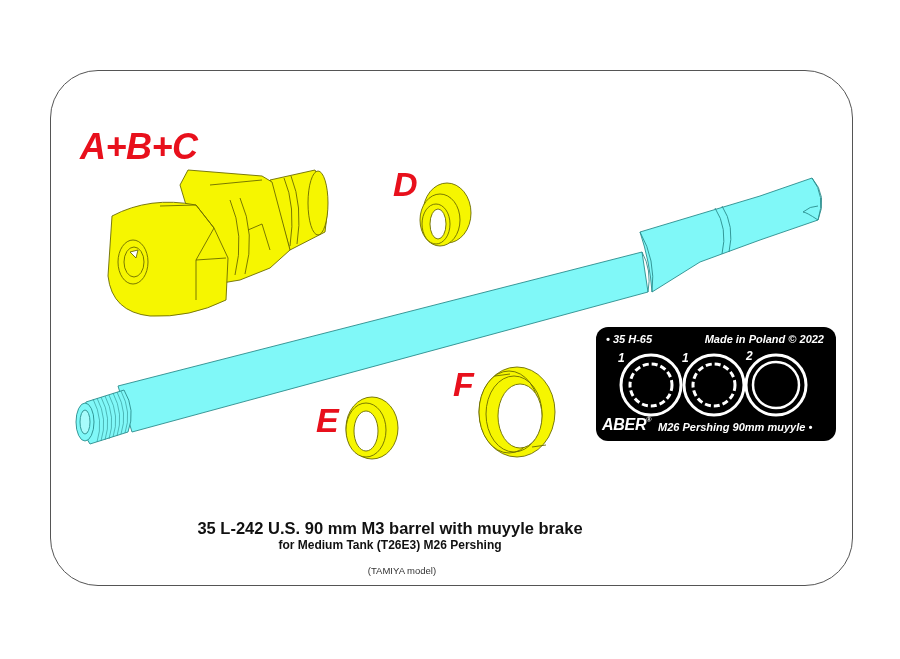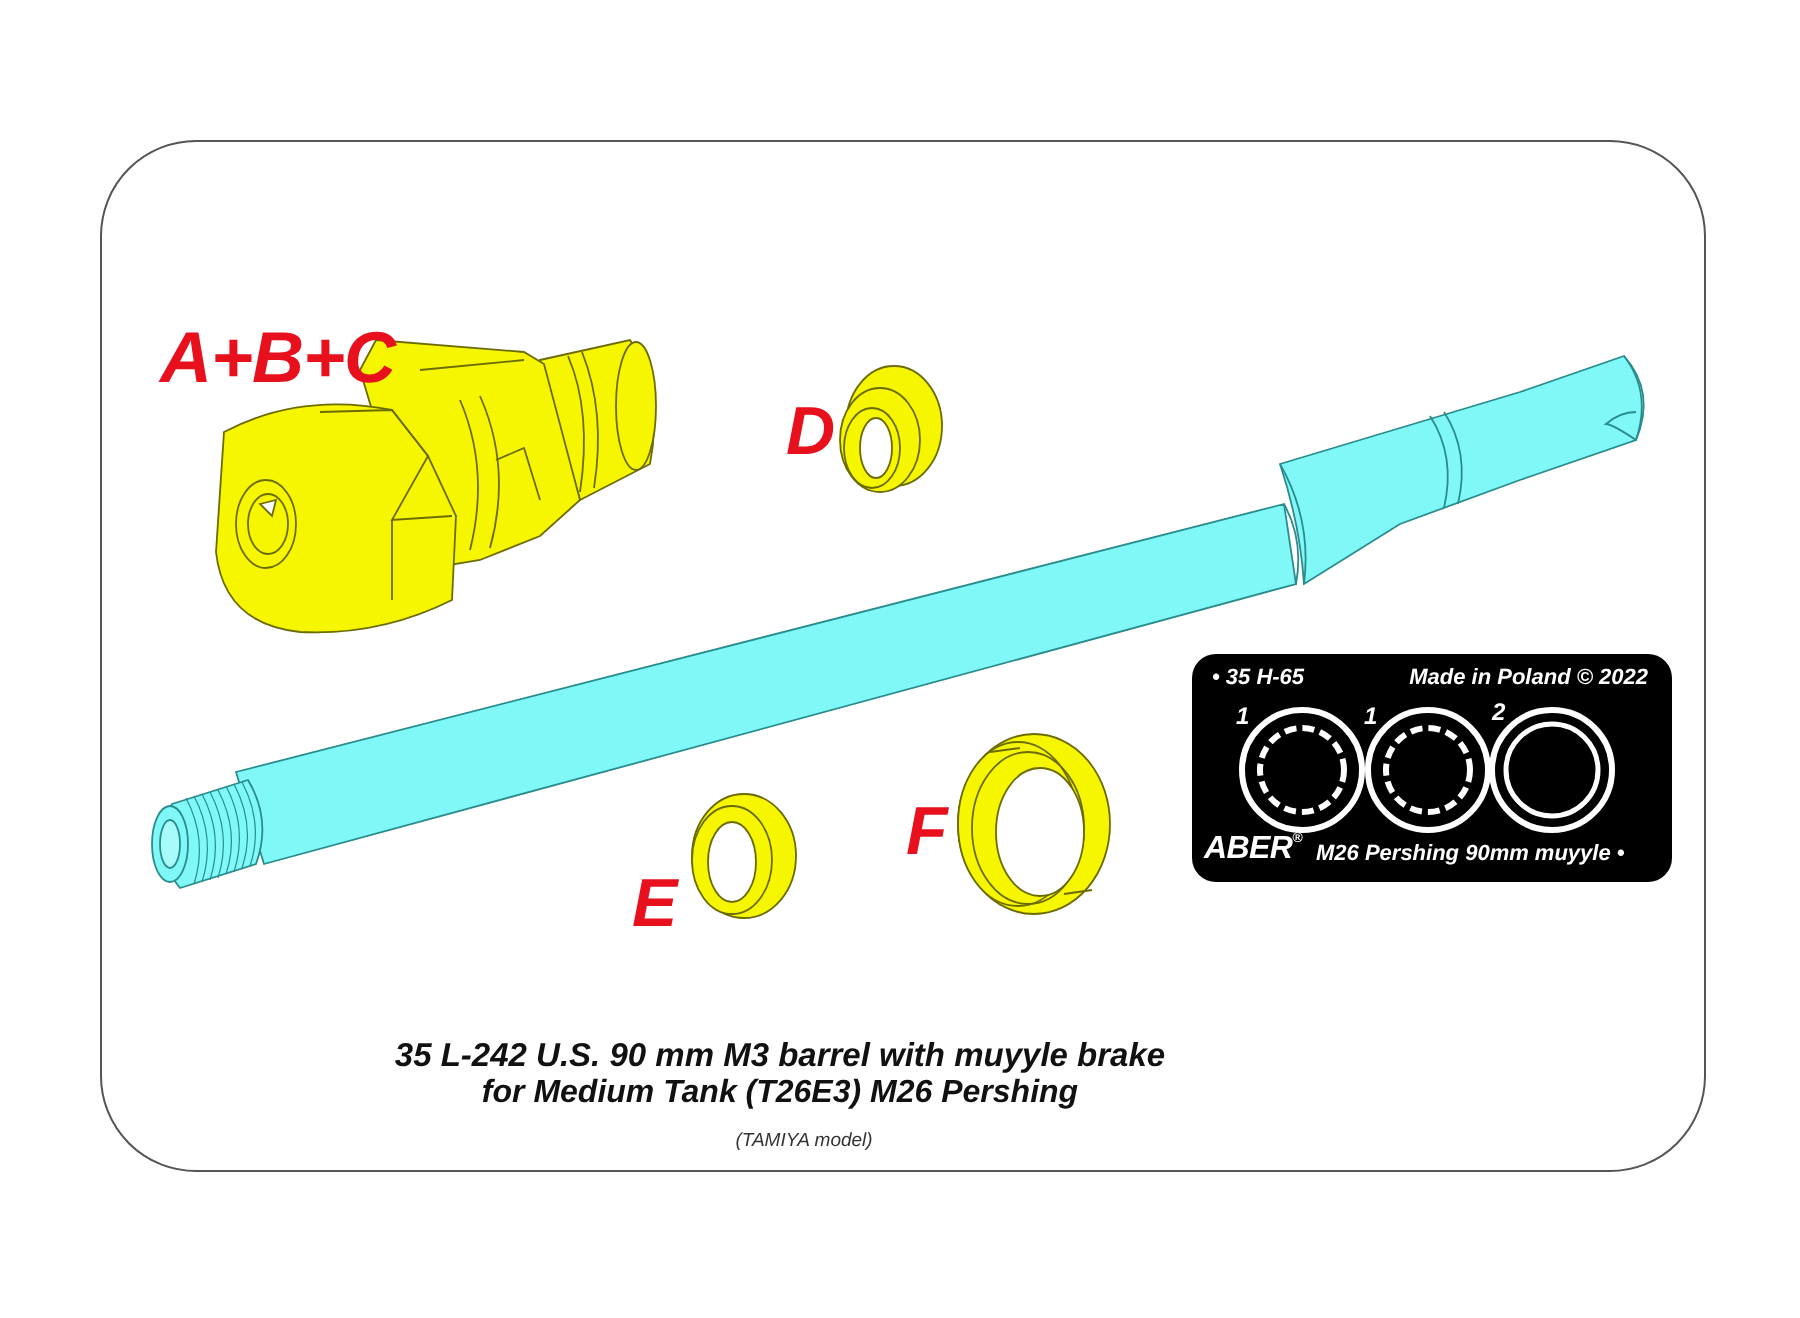--- a/index.html
+++ b/index.html
@@ -4,44 +4,44 @@
 <style>
   html, body { margin: 0; padding: 0; background: #ffffff; }
   body { width: 900px; height: 659px; position: relative; overflow: hidden; font-family: "Liberation Sans", sans-serif; }
   .frame {
     position: absolute; left: 50px; top: 70px; width: 803px; height: 516px;
     border: 1.5px solid #555; border-radius: 48px; box-sizing: border-box;
   }
   svg.art { position: absolute; left: 0; top: 0; }
   .label {
     position: absolute; color: #e8101c; font-weight: bold; font-style: italic;
-    font-family: "Liberation Sans", sans-serif; letter-spacing: -0.5px; margin-top: 32px;
+    font-family: "Liberation Sans", sans-serif; letter-spacing: -0.5px;
   }
   .lbl-abc { left: 80px; top: 126px; font-size: 36px; }
   .lbl-d { left: 393px; top: 165px; font-size: 34px; }
   .lbl-e { left: 316px; top: 401px; font-size: 34px; }
   .lbl-f { left: 453px; top: 365px; font-size: 34px; }
 
   .pe-plate {
     position: absolute; left: 596px; top: 327px; width: 240px; height: 114px;
     background: #000; border-radius: 12px; color: #fff;
   }
   .pe-code { position: absolute; left: 10px; top: 6px; font-size: 11px; font-weight: bold; font-style: italic; }
   .pe-made { position: absolute; right: 12px; top: 6px; font-size: 11px; font-weight: bold; font-style: italic; }
   .pe-num { position: absolute; font-size: 12px; font-weight: bold; font-style: italic; }
   .pe-brand { position: absolute; left: 6px; bottom: 7px; font-size: 16px; font-weight: bold; font-style: italic; letter-spacing: -0.3px; }
   .pe-reg { font-size: 7px; vertical-align: top; }
   .pe-desc { position: absolute; left: 62px; bottom: 8px; font-size: 11px; font-weight: bold; font-style: italic; }
 
   .caption {
     position: absolute; left: 0; width: 780px; text-align: center; color: #111;
-    font-weight: bold; font-style: italic;
+    font-weight: bold; 
   }
   .cap1 { top: 519px; font-size: 16.5px; }
-  .cap2 { top: 538px; font-size: 16px; }
+  .cap2 { top: 538px; font-size: 12px; }
   .cap3 { top: 565px; font-size: 9.5px; font-weight: normal; color: #333; padding-left: 12px; }
 </style>
 </head>
 <body>
 
 <div class="frame"></div>
 
 <svg class="art" width="900" height="659" viewBox="0 0 900 659">
 
   <g stroke="#2a8c8c" stroke-width="0.9" fill="#80f8f8">

